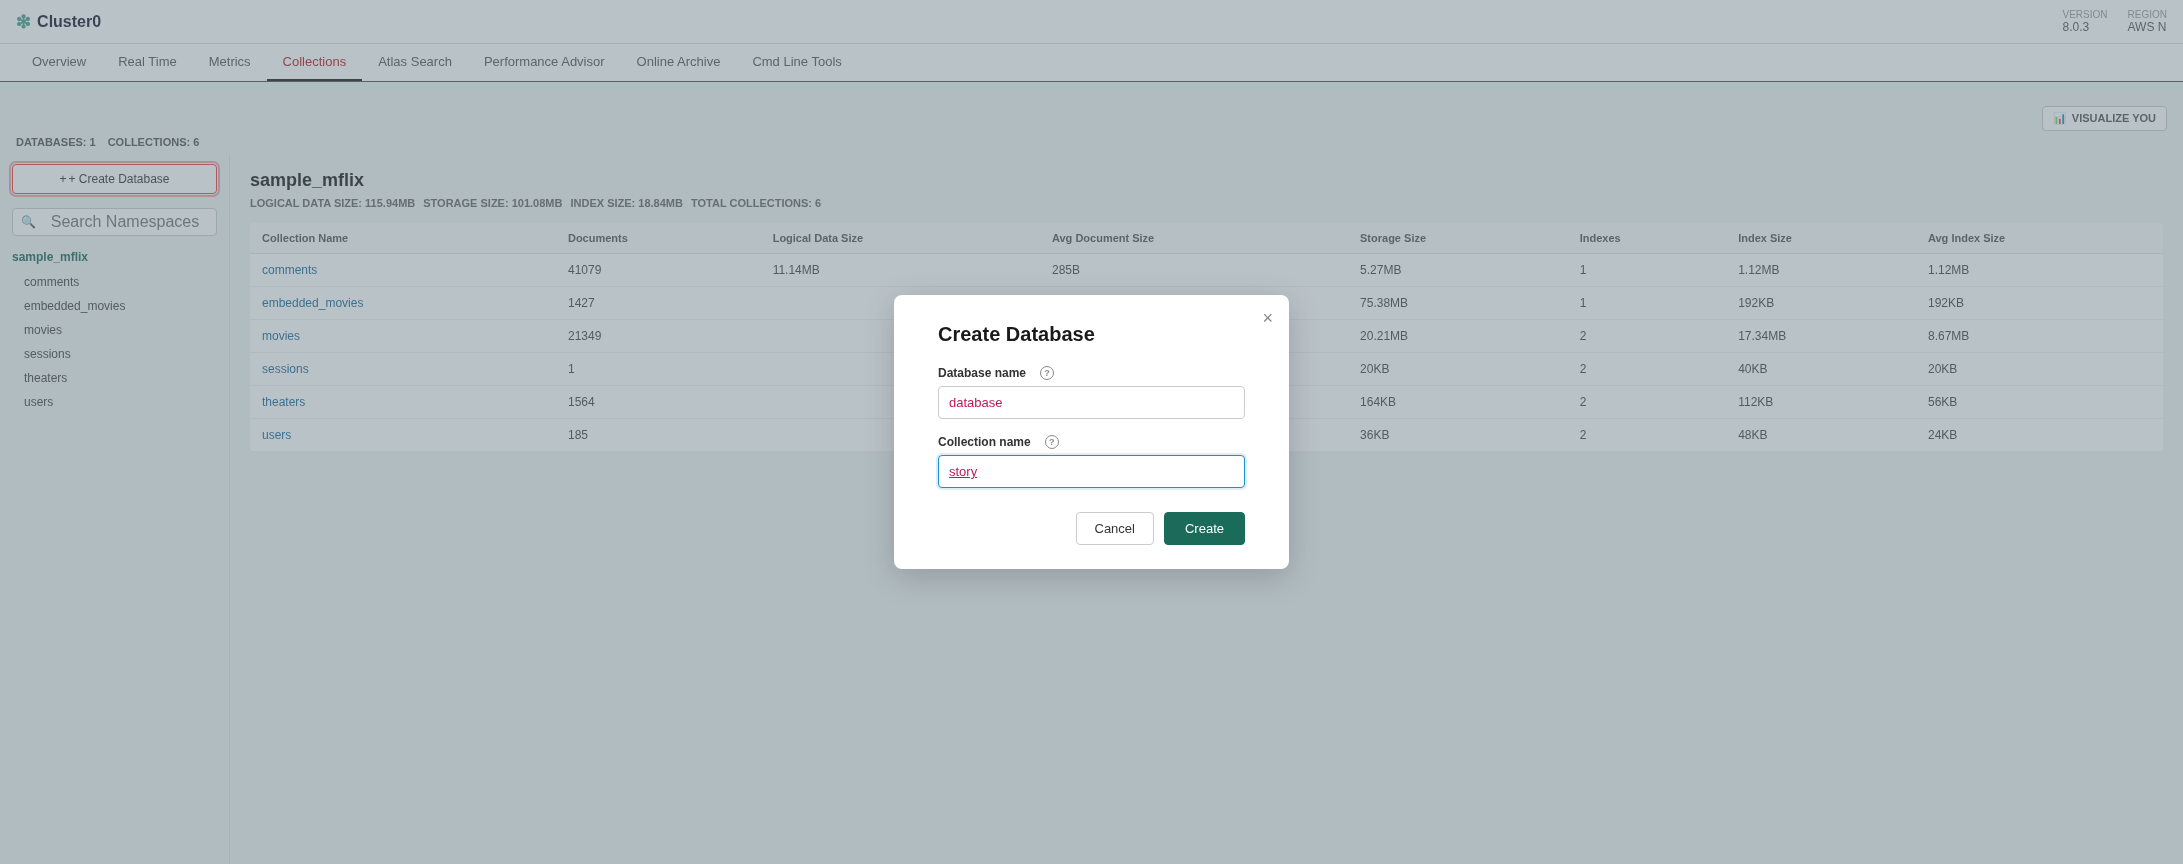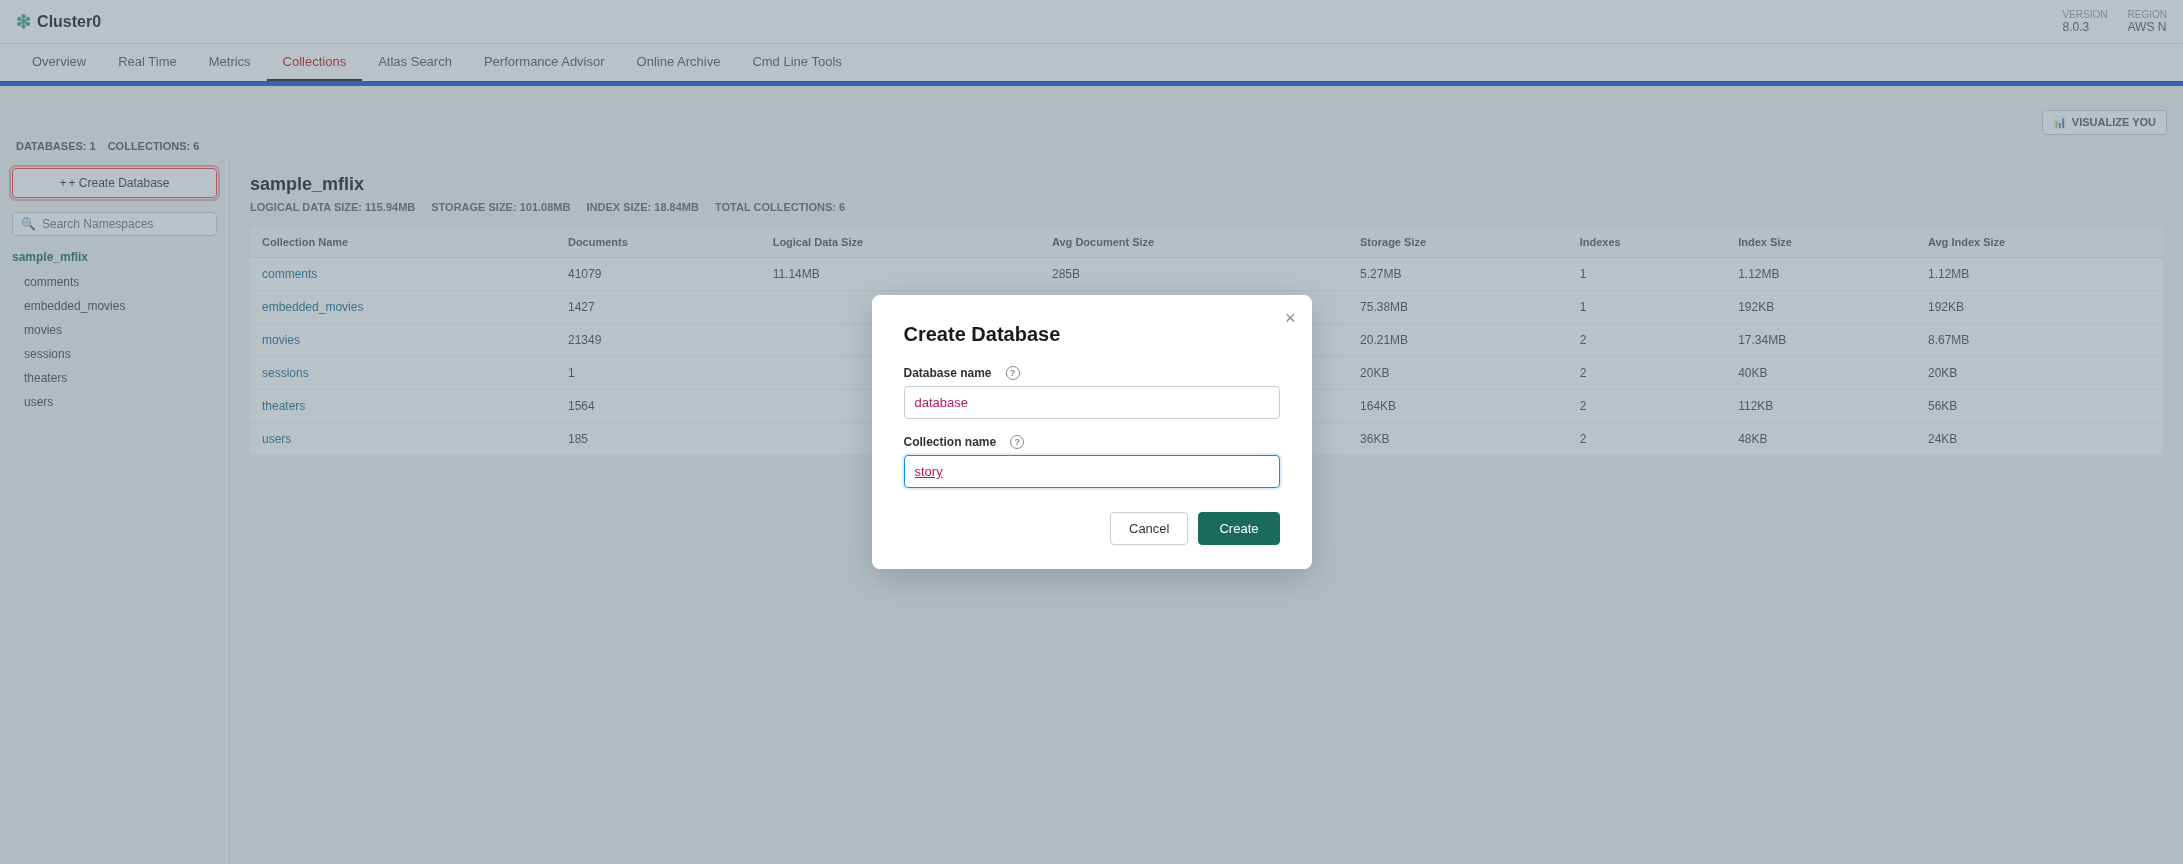--- a/index.html
+++ b/index.html
@@ -29,21 +29,21 @@
       gap: 20px;
       font-size: 12px;
       color: #555;
     }
     .top-bar-right span { display: flex; flex-direction: column; }
     .top-bar-right .label { color: #999; font-size: 10px; }
 
     
     .nav-tabs {
       background: #fff;
-      border-bottom: 5px solid #1d4ed8;
+      border-bottom: 1px solid #1d4ed8;
       display: flex;
       padding: 0 16px;
       gap: 0;
     }
     .nav-tab {
       padding: 10px 16px;
       cursor: pointer;
       color: #555;
       font-size: 13px;
       border-bottom: 2px solid transparent;
@@ -112,24 +112,25 @@
       align-items: center;
       background: #fff;
       border: 1px solid #ccc;
       border-radius: 4px;
       padding: 4px 8px;
       gap: 6px;
     }
     .search-input-wrap input {
       border: none;
       outline: none;
-      font-size: 12px;
+      font-size: 16px;
       width: 100%;
       background: transparent;
       color: #555;
+      text-align: center;
     }
     .search-icon-sm { color: #888; font-size: 12px; }
 
     .db-group {}
     .db-name {
       padding: 6px 12px;
       font-weight: 600;
       color: #1a6b5a;
       font-size: 12px;
       cursor: pointer;
@@ -149,21 +150,21 @@
       background: #f0f4f4;
     }
     .db-header-title {
       font-size: 18px;
       font-weight: 600;
       color: #1a1a1a;
       margin-bottom: 6px;
     }
     .db-meta {
       display: flex;
-      gap: 16px;
+      gap: 8px;
       font-size: 11px;
       color: #666;
       margin-bottom: 14px;
     }
     .db-meta span { font-weight: 600; }
 
     
     .collections-table {
       width: 100%;
       border-collapse: collapse;
@@ -198,22 +199,22 @@
       top: 0; left: 0; right: 0; bottom: 0;
       background: rgba(100,120,130,0.45);
       display: flex;
       align-items: center;
       justify-content: center;
       z-index: 1000;
     }
     .modal {
       background: #fff;
       border-radius: 8px;
-      padding: 28px 32px 24px;
-      width: 440px;
+      padding: 28px 44px 24px;
+      width: 395px;
       max-width: 95vw;
       position: relative;
       box-shadow: 0 8px 32px rgba(0,0,0,0.18);
     }
     .modal-title {
       font-size: 20px;
       font-weight: 600;
       color: #1a1a1a;
       margin-bottom: 20px;
     }

